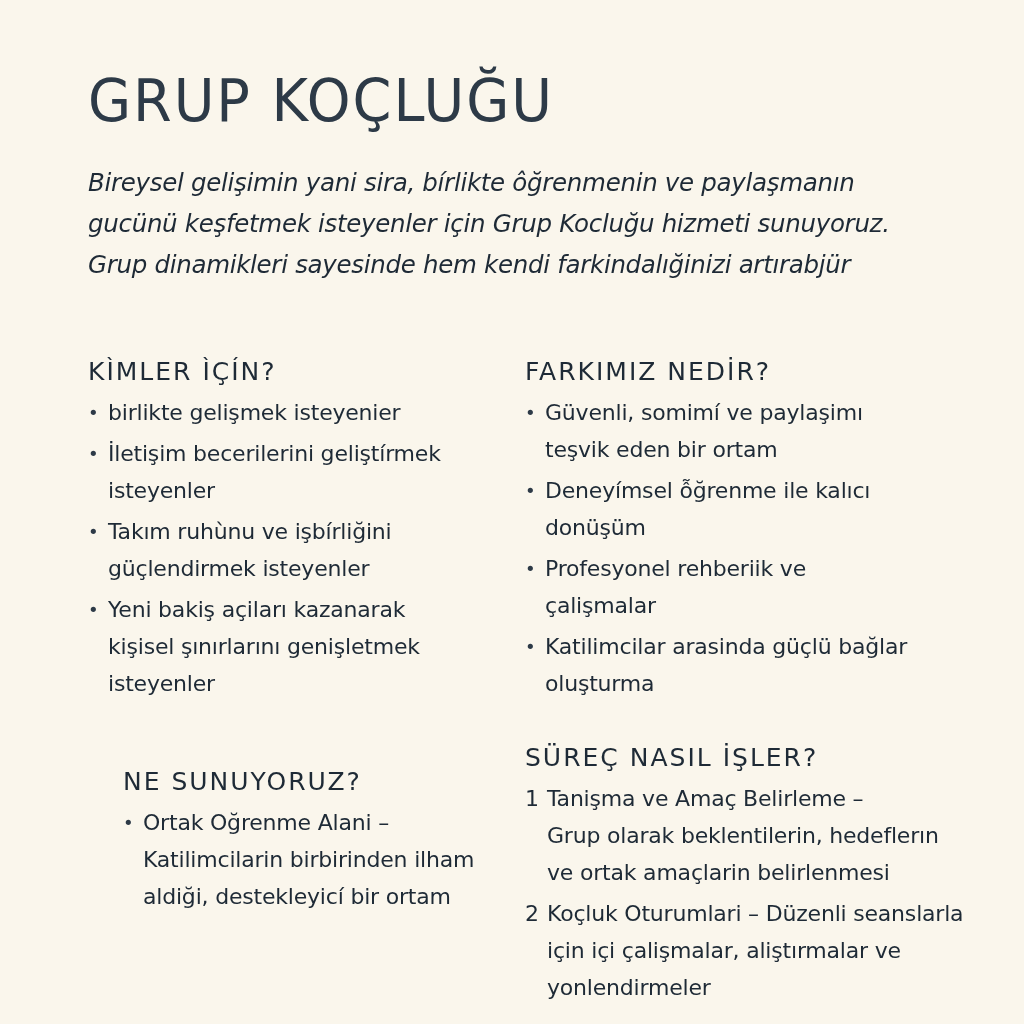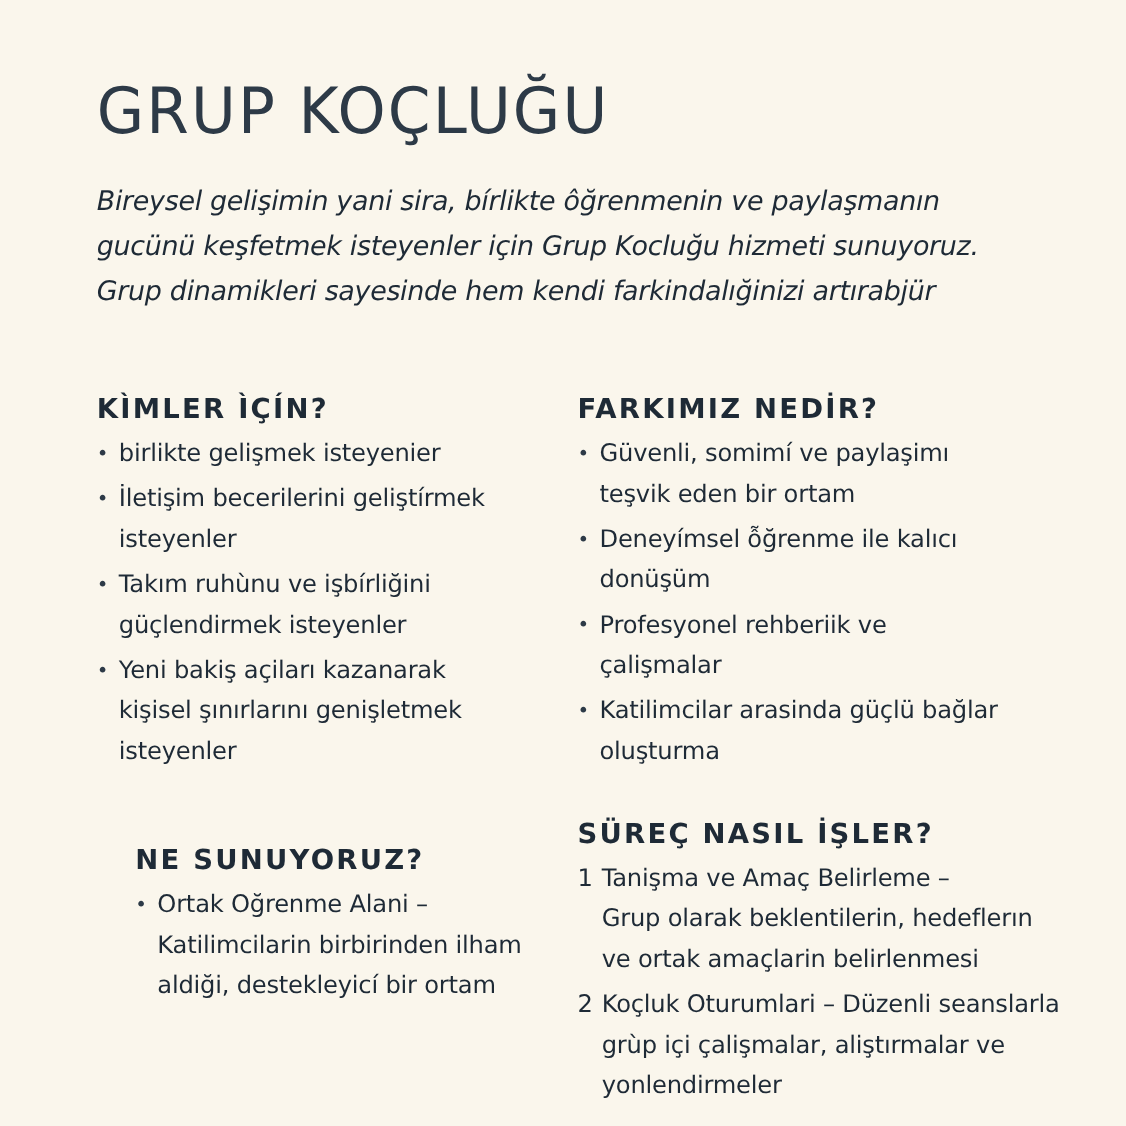--- a/index.html
+++ b/index.html
@@ -44,21 +44,21 @@
       margin: 0;
       letter-spacing: -0.3px;
     }
     .intro span { display: block; white-space: nowrap; font-style: italic; }
     .section {
       position: absolute;
     }
     .section h2 {
       margin: 0;
       font-size: 25px;
-      font-weight: bold;
+      font-weight: normal;
       letter-spacing: 2px;
       color: #1e2a36;
       line-height: 36px;
       white-space: nowrap;
     }
     .section ul, .section ol {
       list-style: none;
       margin: 0;
       padding: 0;
     }
@@ -173,19 +173,19 @@
     <ol>
       <li>
         <span class="num">1</span>
         <span class="line">Tanişma ve Amaç Belirleme –</span>
         <span class="line">Grup olarak beklentilerin, hedeflerın</span>
         <span class="line">ve ortak amaçlarin belirlenmesi</span>
       </li>
       <li>
         <span class="num">2</span>
         <span class="line">Koçluk Oturumlari – Düzenli seanslarla</span>
-        <span class="line">grùp içi çalişmalar, aliştırmalar ve</span>
+        <span class="line">için içi çalişmalar, aliştırmalar ve</span>
         <span class="line">yonlendirmeler</span>
       </li>
     </ol>
   </section>
 
 </div>
 
 </body></html>

